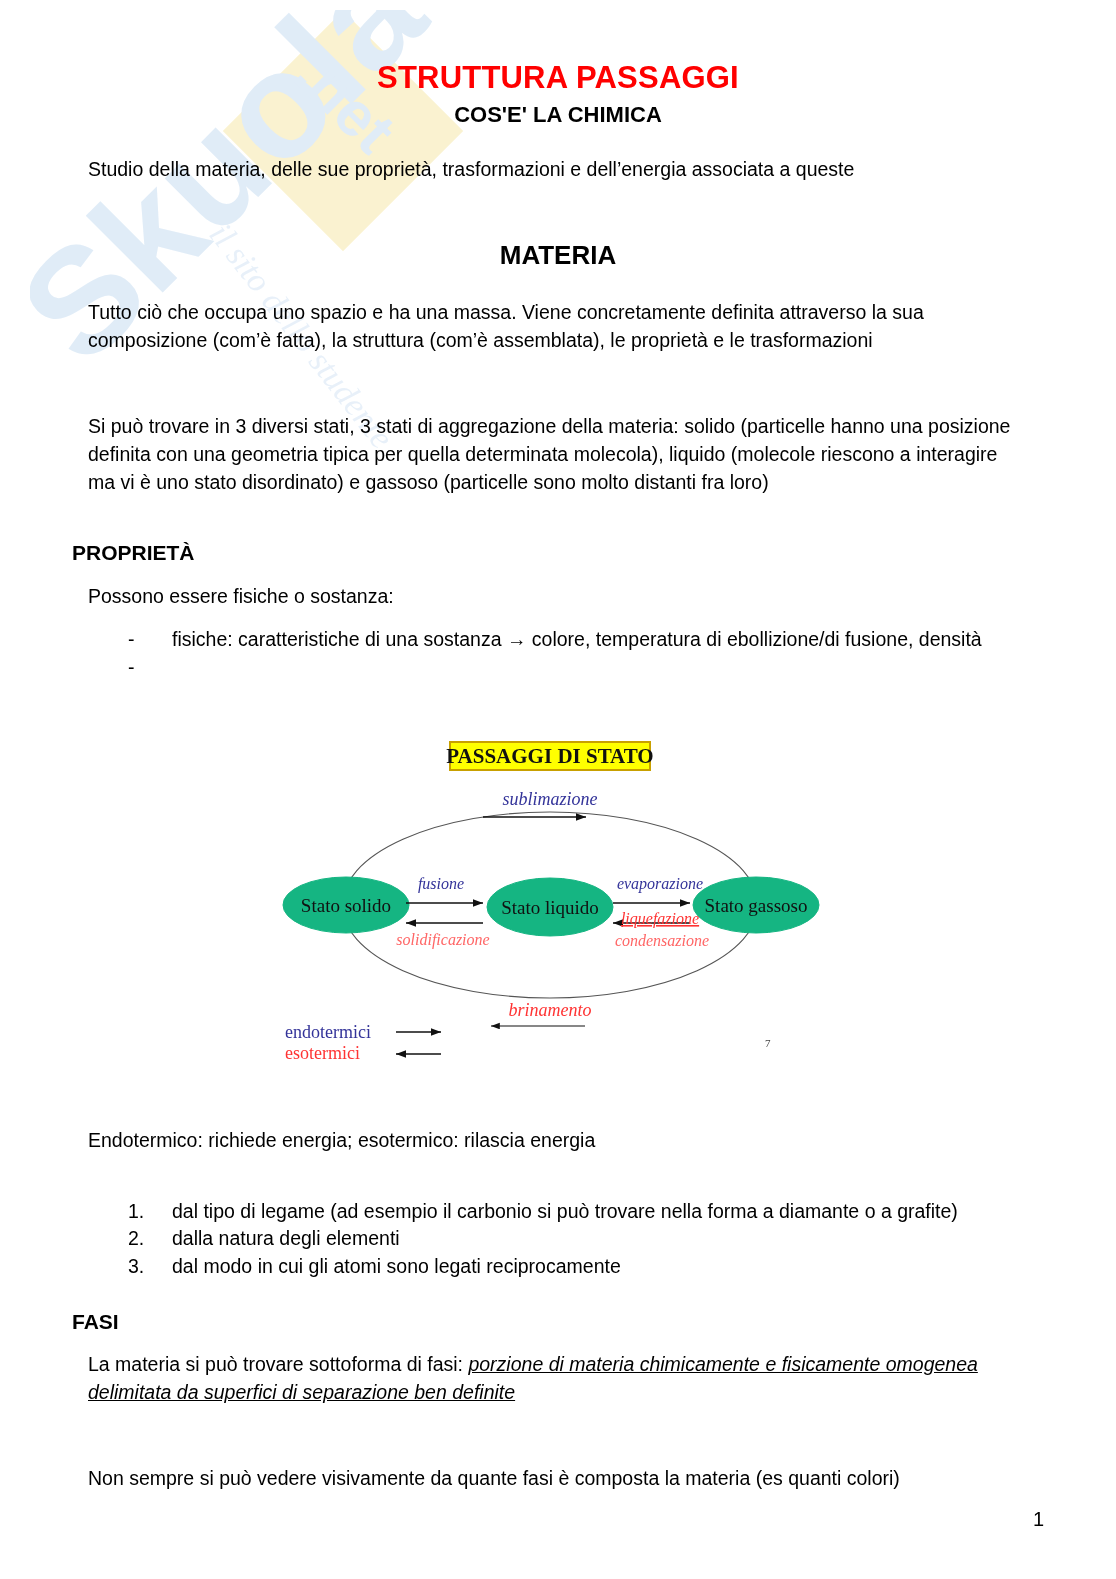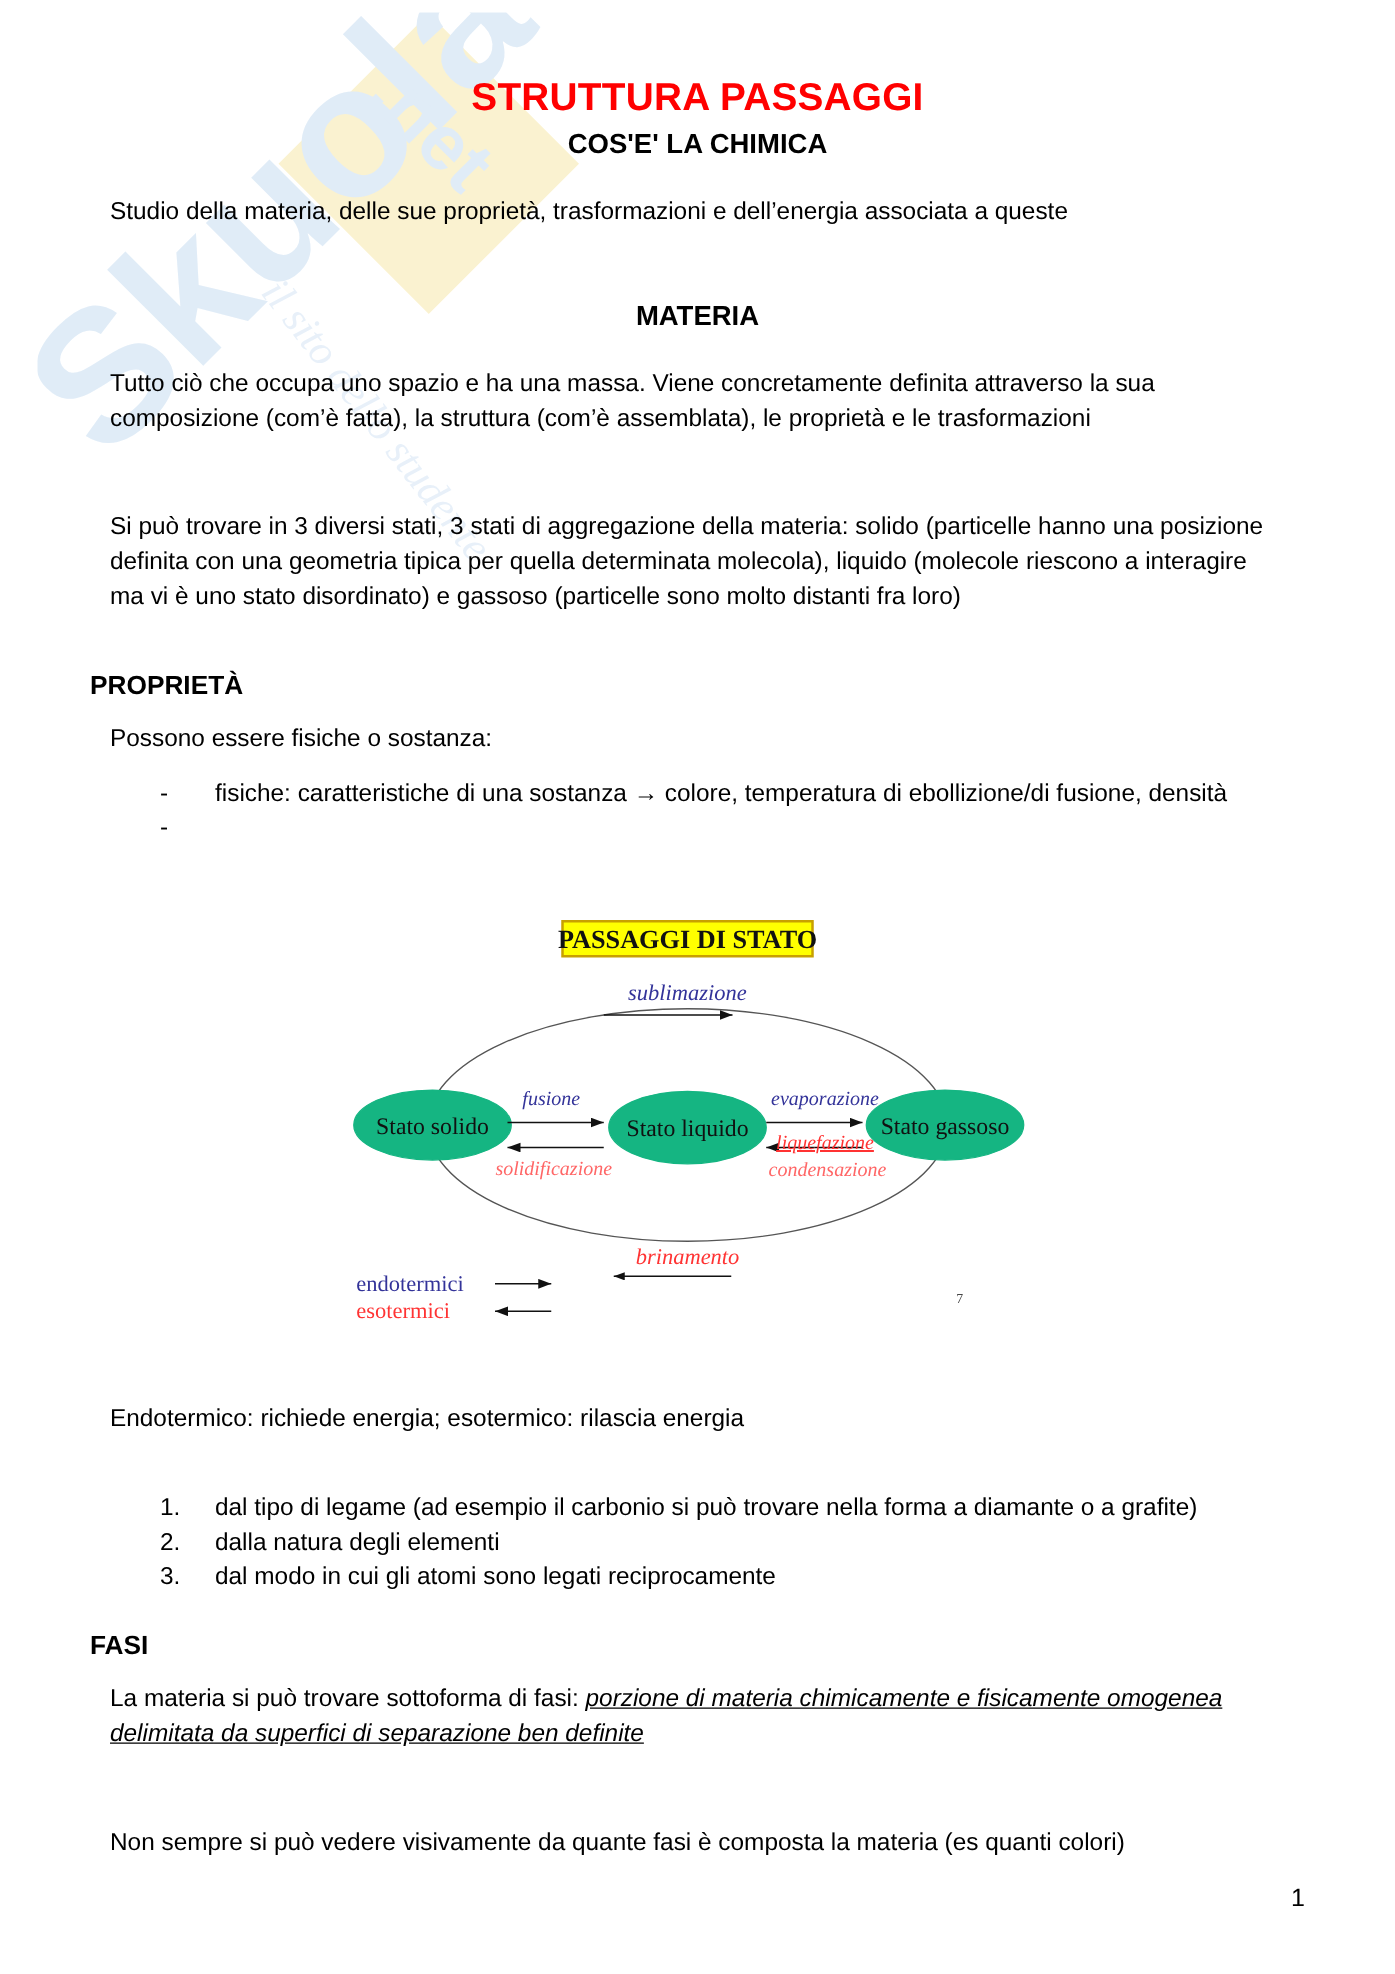--- a/index.html
+++ b/index.html
@@ -52,21 +52,21 @@
   .doc-subtitle {
     text-align: center;
     font-weight: bold;
     font-size: 22px;
     margin: 6px 0 0 0;
     line-height: 1.2;
   }
   .section-center {
     text-align: center;
     font-weight: bold;
-    font-size: 22px;
+    font-size: 26px;
     margin: 0;
     line-height: 1.2;
   }
   p.body, .body {
     font-size: 19.5px;
     line-height: 1.42;
     margin: 16px;
   }
   .gap-s  { height: 12px; }
   .gap-m  { height: 27px; }

